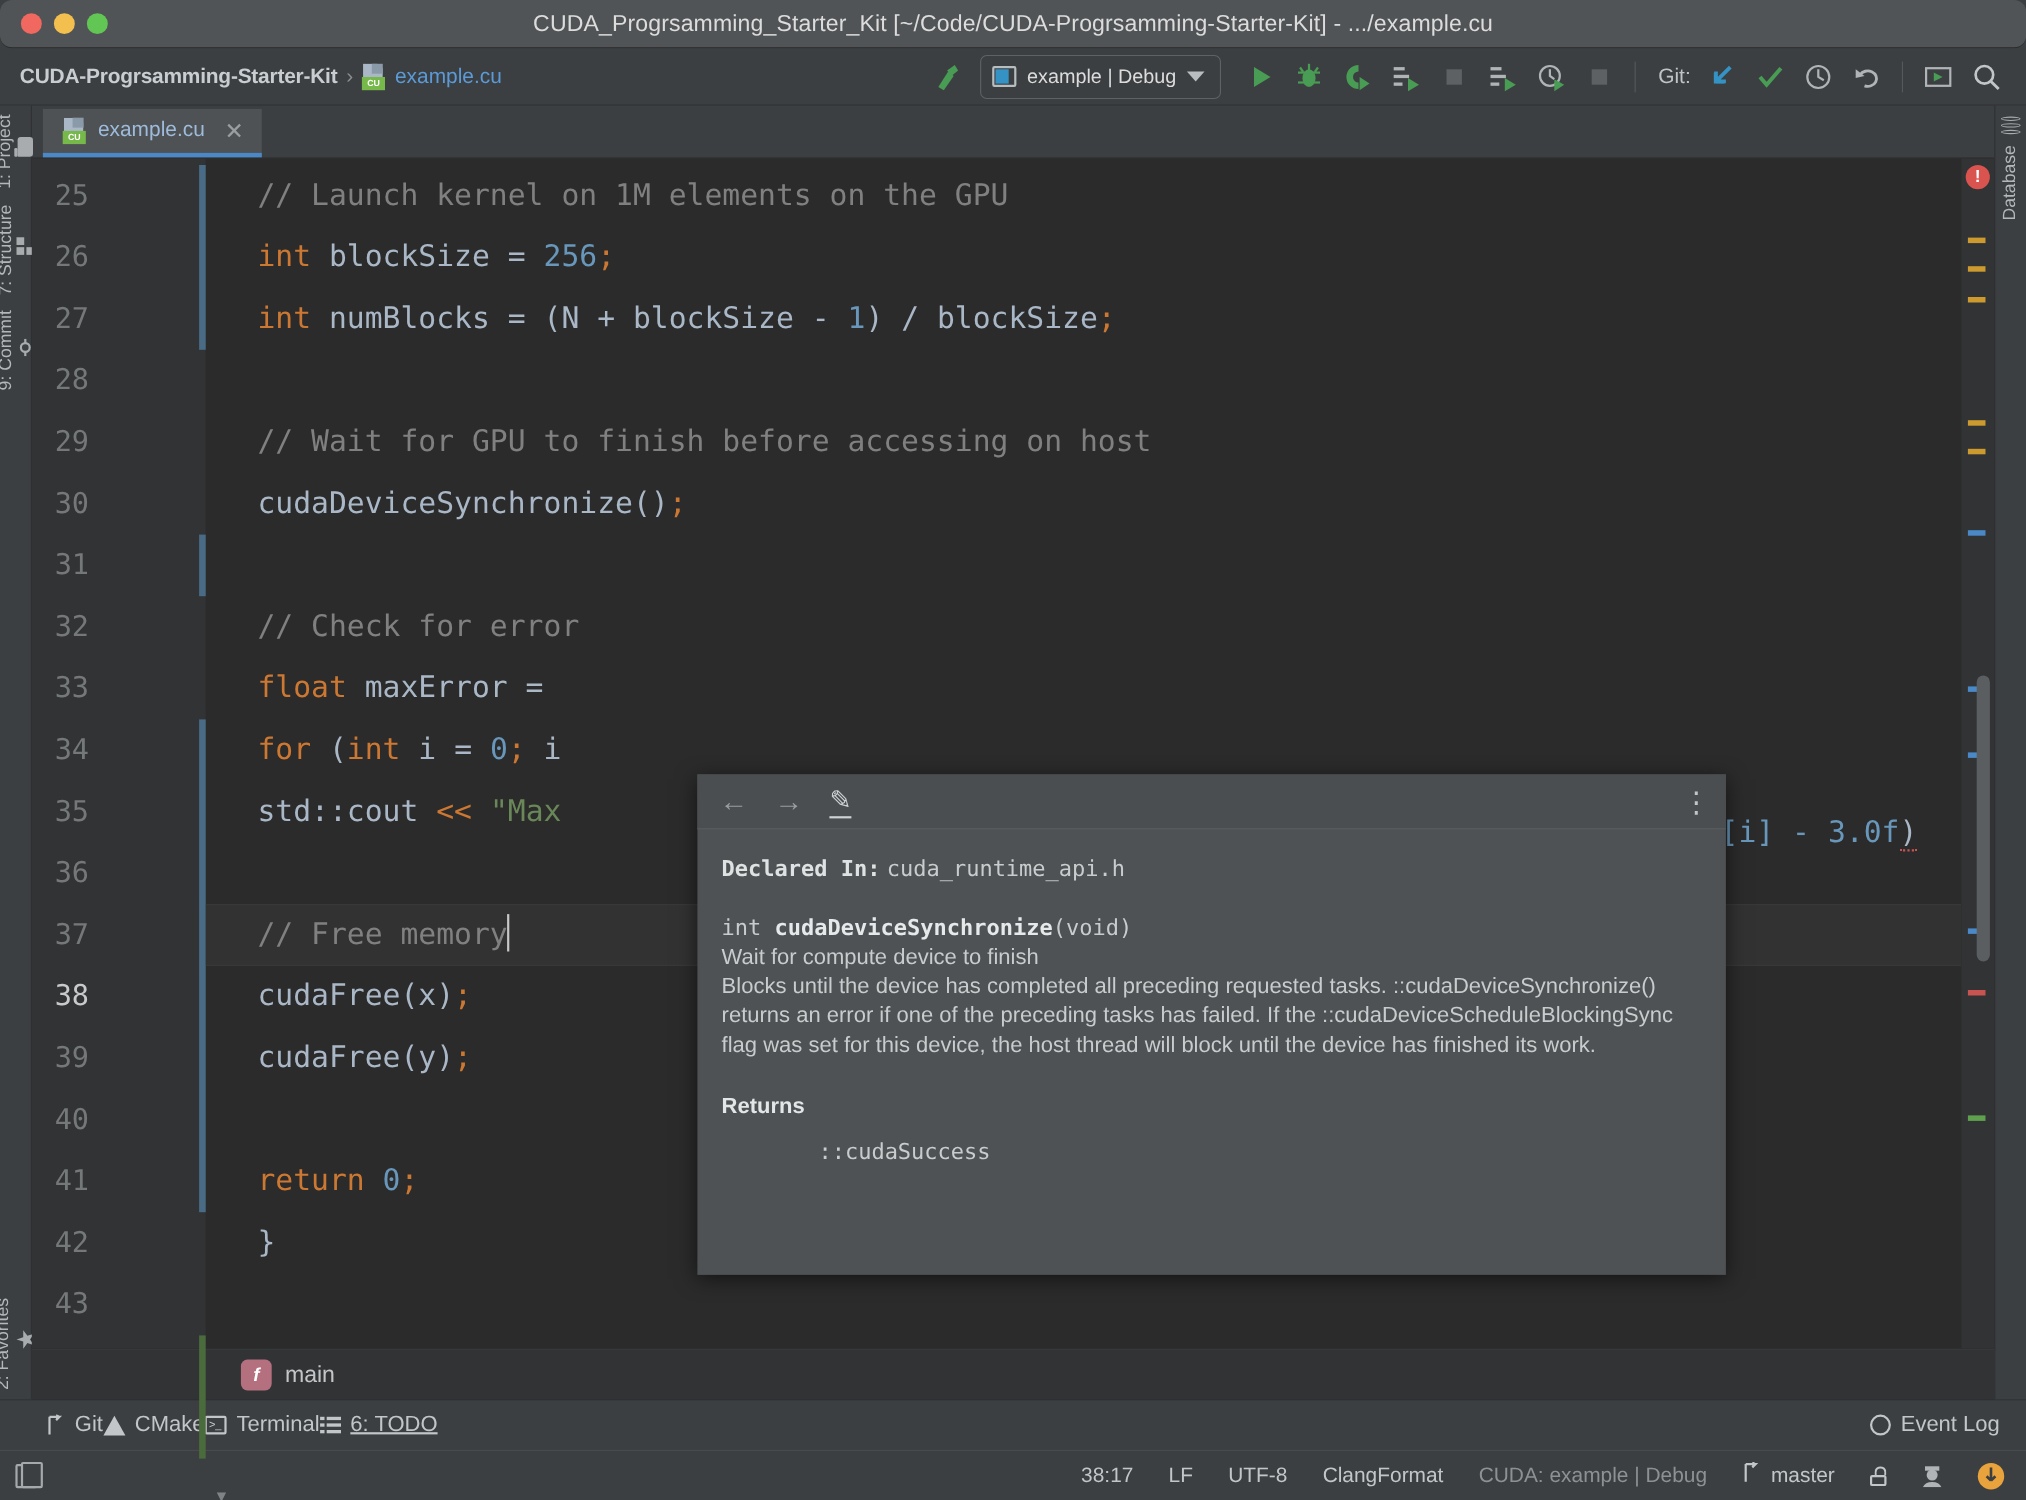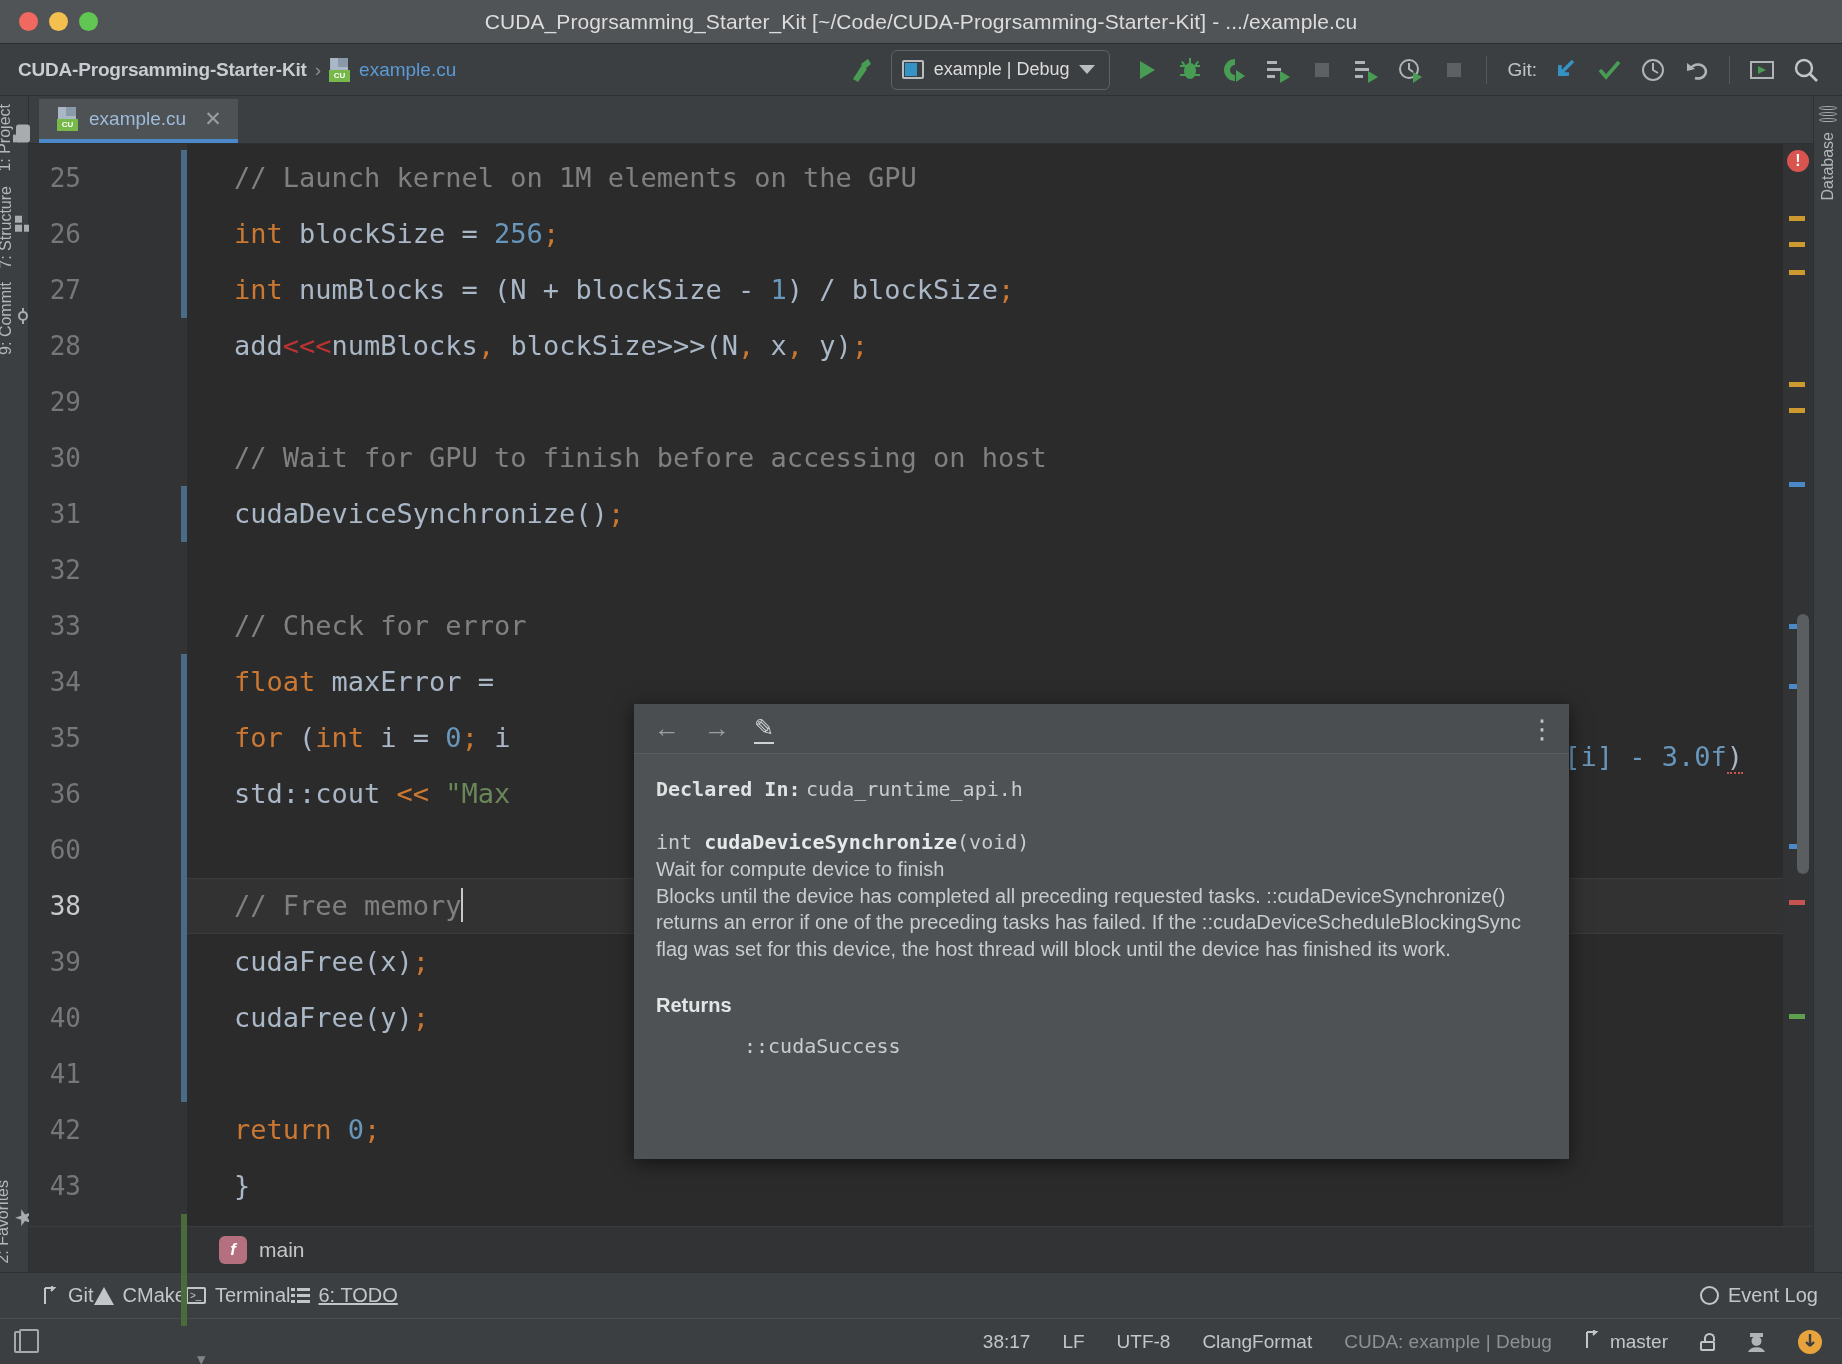--- a/index.html
+++ b/index.html
@@ -16,20 +16,21 @@
     background: #3c3f41;
   }
 
   
   .titlebar {
     height: 44px; flex: 0 0 44px;
     background: #515456;
     display: flex; align-items: center;
     position: relative;
     border-bottom: 1px solid #2b2b2b;
+    border-radius: 11px;
   }
   .traffic { display: flex; gap: 11px; margin-left: 19px; }
   .dot { width: 19px; height: 19px; border-radius: 50%; }
   .dot.red { background: #f0685f; }
   .dot.yellow { background: #f3bf4f; }
   .dot.green { background: #62c655; }
   .window-title {
     position: absolute; left: 0; right: 0; text-align: center;
     font-size: 21px; color: #dcdcdc; letter-spacing: 0.1px;
     pointer-events: none;
@@ -501,37 +502,36 @@
               <div class="ln">27</div>
               <div class="ln">28</div>
               <div class="ln">29</div>
               <div class="ln">30</div>
               <div class="ln">31</div>
               <div class="ln">32</div>
               <div class="ln">33</div>
               <div class="ln">34</div>
               <div class="ln">35</div>
               <div class="ln">36</div>
-              <div class="ln">60</div>
+              <div class="ln">37</div>
               <div class="ln current">38</div>
               <div class="ln">39</div>
               <div class="ln">40</div>
               <div class="ln">41</div>
               <div class="ln">42</div>
               <div class="ln">43</div>
             </div>
           <div class="fold-arrow" style="top:1205px;">▾</div>
         </div>
 
         <div class="codearea">
           <div id="code-lines">
               <div class="cline"><span class="cmt">// Launch kernel on 1M elements on the GPU</span></div>
               <div class="cline"><span class="kw">int</span><span> blockSize </span><span>= </span><span class="num">256</span><span class="punc">;</span></div>
               <div class="cline"><span class="kw">int</span><span> numBlocks = (N + blockSize - </span><span class="num">1</span><span>) / blockSize</span><span class="punc">;</span></div>
-              <div class="cline"><span>add</span><span class="tri">&lt;&lt;&lt;</span><span>numBlocks</span><span class="punc">,</span><span> blockSize&gt;&gt;&gt;(N</span><span class="punc">,</span><span> x</span><span class="punc">,</span><span> y)</span><span class="punc">;</span></div>
               <div class="cline">&nbsp;</div>
               <div class="cline"><span class="cmt">// Wait for GPU to finish before accessing on host</span></div>
               <div class="cline"><span>cudaDeviceSynchronize()</span><span class="punc">;</span></div>
               <div class="cline">&nbsp;</div>
               <div class="cline"><span class="cmt">// Check for error</span></div>
               <div class="cline"><span class="kw">float</span><span> maxError = </span></div>
               <div class="cline"><span class="kw">for</span><span> (</span><span class="kw">int</span><span> i = </span><span class="num">0</span><span class="punc">;</span><span> i</span></div>
               <div class="cline"><span>std::cout </span><span class="punc">&lt;&lt;</span><span> </span><span class="str">"Max</span></div>
               <div class="cline">&nbsp;</div>
               <div class="cline current"><span class="cmt">// Free memory</span><span class="caret"></span></div>

